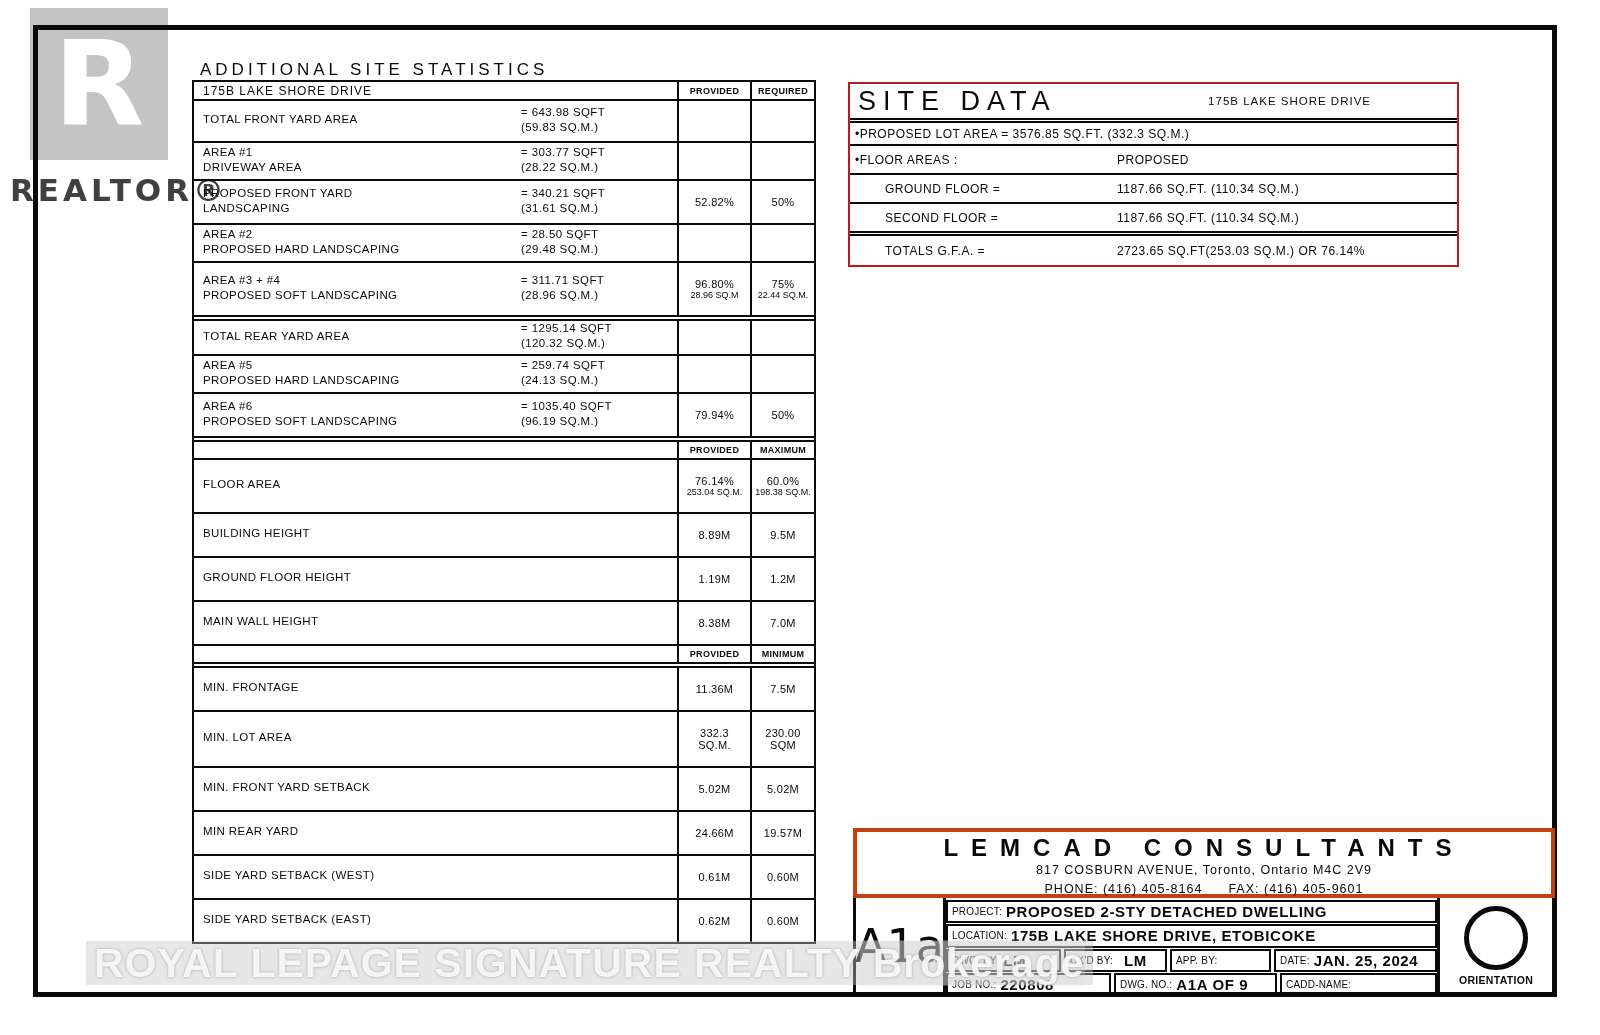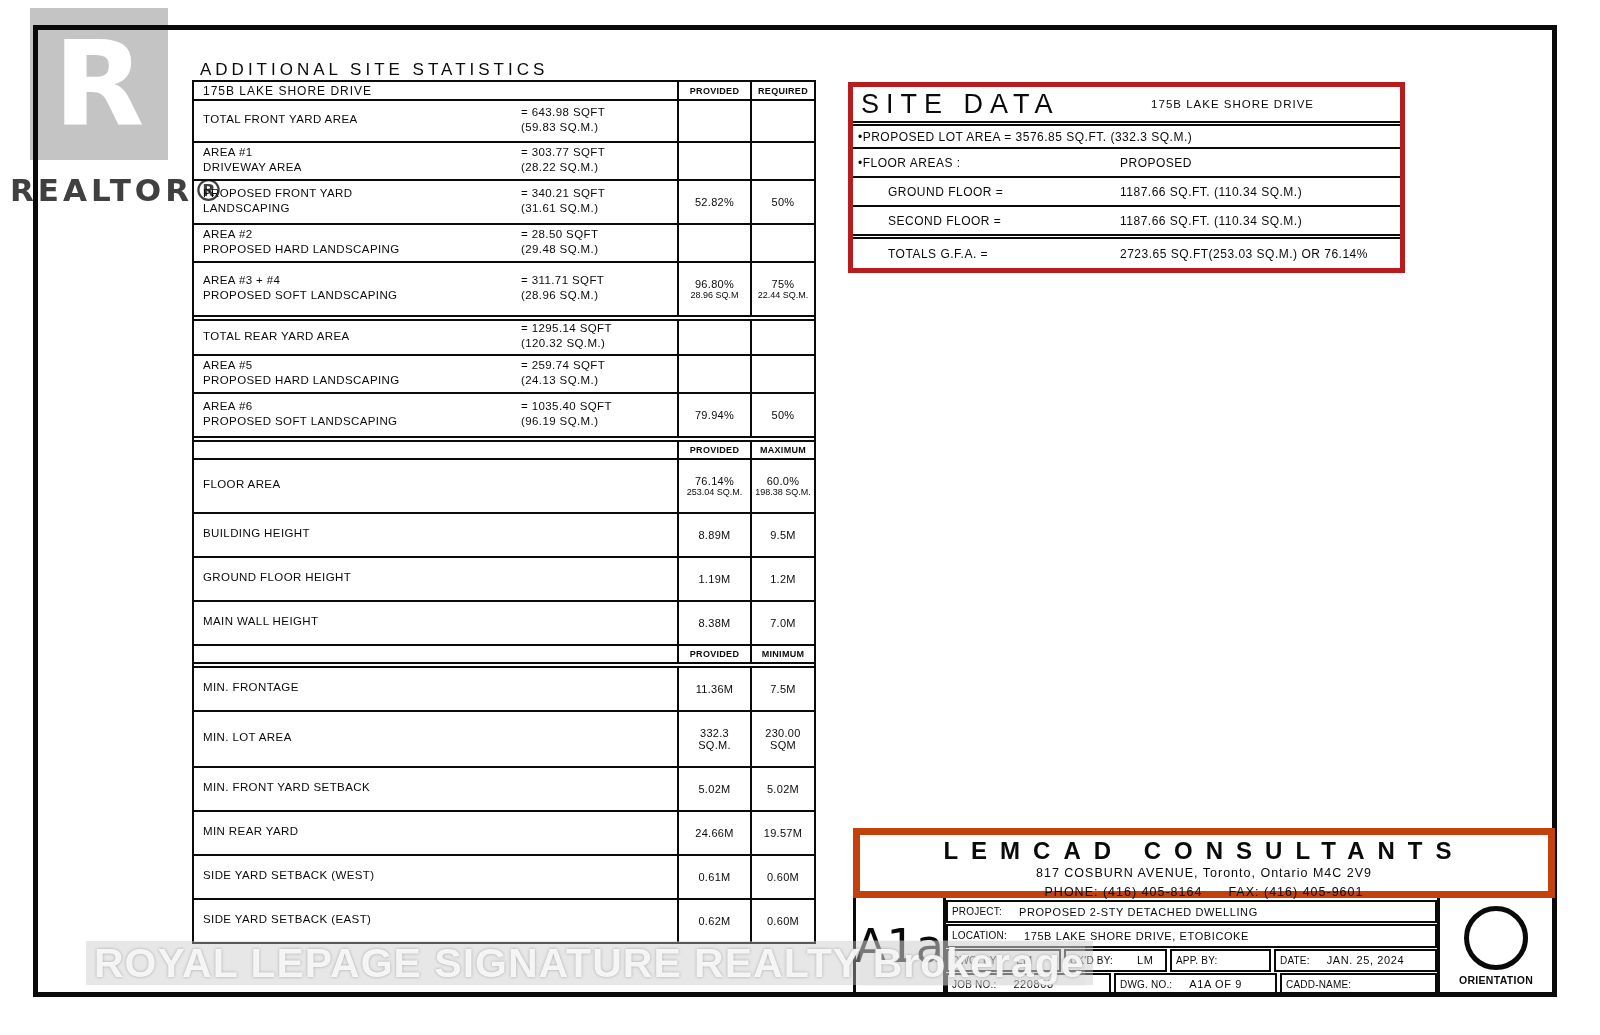--- a/index.html
+++ b/index.html
@@ -36,43 +36,43 @@
   td.num .sub { display:block; font-size:9px; letter-spacing:0; }
   td.num .sub2 { display:block; font-size:11px; }
   tr.hdr td { height:19px; }
   td.thdr { font-size:12px; letter-spacing:1px; padding-left:9px; }
   td.colhdr { text-align:center; font-size:9px; font-weight:bold; letter-spacing:0.3px; }
   tr.subhdr td { height:18px; }
   tr.sep td { height:4px; border-left:2px solid #0a0a0a; border-right:2px solid #0a0a0a; }
   tr.h42 td { height:42px; } tr.h38 td { height:38px; } tr.h36 td { height:36px; }
   tr.h35 td { height:35px; } tr.h37 td { height:37px; } tr.h32 td { height:32px; }
   
-  .sitedata { position:absolute; left:848px; top:82px; width:557px; z-index:2; border:5px solid #b91c1c; }
+  .sitedata { position:absolute; left:848px; top:82px; width:611px; z-index:2; border:2px solid #b91c1c; }
   .sd-header { height:34px; display:flex; align-items:center; padding:0 8px; }
   .sd-title { font-size:27px; letter-spacing:7px; line-height:1; }
   .sd-sub { font-size:11.5px; letter-spacing:1px; margin-left:auto; margin-right:78px; }
   .sd-gap { height:3px; border-top:2px solid #0a0a0a; }
   .sd-row { display:flex; align-items:center; border-top:2px solid #0a0a0a; font-size:12px; letter-spacing:0.5px; padding-left:5px; }
   .sd-row .sd-label { width:262px; }
   .sd-row.ind .sd-label { padding-left:30px; }
   .sd-h24 { height:23px; } .sd-h29 { height:29px; } .sd-h30 { height:30px; } .sd-h32 { height:31px; }
   
   .tblock { position:absolute; left:853px; top:828px; width:702px; height:169px; z-index:2; }
-  .tb-header { border:7px solid #c2410c; height:70px; text-align:center; padding-top:3px; background:#fff; }
+  .tb-header { border:4px solid #c2410c; height:70px; text-align:center; padding-top:3px; background:#fff; }
   .tb-company { font-size:24px; font-weight:bold; letter-spacing:13px; line-height:1.1; }
   .tb-addr, .tb-phone { font-size:12.5px; letter-spacing:1px; line-height:1.45; }
   .tb-phone .gap { display:inline-block; width:26px; }
   .tb-lower { display:flex; height:99px; }
   .tb-sheet { width:93px; border:3px solid #0a0a0a; border-top:none; display:flex; align-items:center; justify-content:center; font-size:46px; font-family:"DejaVu Sans", sans-serif; }
   .tb-center { flex:1; display:flex; flex-direction:column; padding-top:2px; }
   .tb-row { display:flex; height:24px; margin-bottom:1px; }
   .tb-box { border:2px solid #0a0a0a; display:flex; align-items:center; padding:0 4px; margin-right:3px; overflow:hidden; white-space:nowrap; }
   .tb-box:last-child { margin-right:0; }
   .tb-box .lab { font-size:10px; letter-spacing:0.2px; }
-  .tb-box .val { font-size:11px; font-weight:normal; letter-spacing:0.6px; margin-left:17px; }
+  .tb-box .val { font-size:15px; font-weight:bold; letter-spacing:0.6px; margin-left:4px; }
   .grow { flex:1; }
   .w115 { width:115px; } .w103 { width:103px;gap:7px; } .w101 { width:101px; }
   .w165 { width:165px; } .w163 { width:163px; }
   .tb-orient { width:118px; border:3px solid #0a0a0a; border-top:none; display:flex; flex-direction:column; align-items:center; justify-content:center; }
   .o-circle { width:64px; height:64px; border:5px solid #0a0a0a; border-radius:50%; }
   .o-label { font-size:10.5px; font-weight:bold; margin-top:4px; letter-spacing:0.3px; }
 </style>
 </head>
 <body>
 

